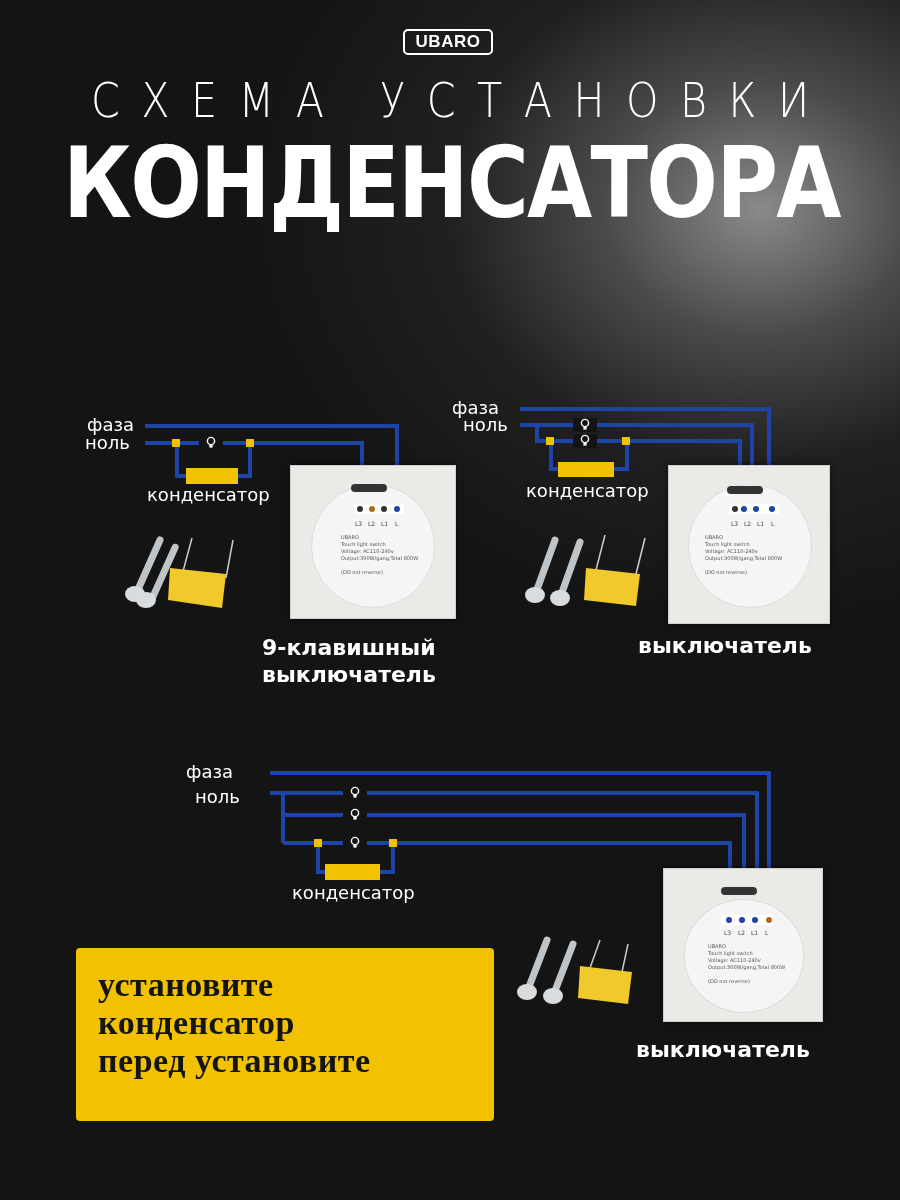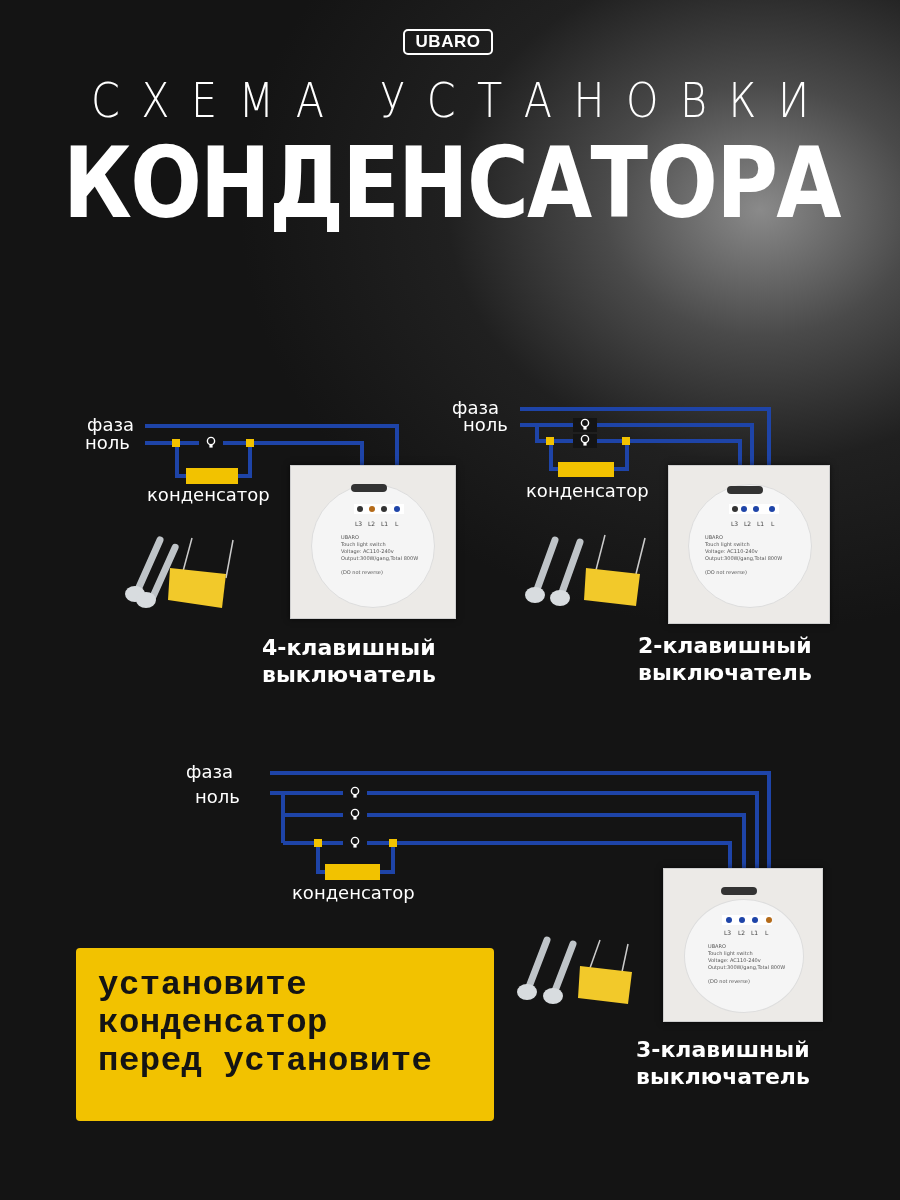--- a/index.html
+++ b/index.html
@@ -11,21 +11,21 @@
     font-weight:bold;font-size:17px;line-height:22px;text-align:center;letter-spacing:0.5px;}
   .subtitle{left:0;width:900px;top:72px;text-align:center;font-size:48px;font-weight:300;letter-spacing:25px;
     font-family:"DejaVu Sans",sans-serif;text-indent:25px;transform:scaleX(0.86);transform-origin:450px 0;}
   .title{left:0;width:900px;top:126px;text-align:center;font-size:98px;font-weight:bold;letter-spacing:-2px;
     font-family:"DejaVu Sans",sans-serif;transform:scaleX(0.86);transform-origin:450px 0;}
   svg.wires{position:absolute;left:0;top:0;}
   .lbl{font-size:18px;color:#fff;font-family:"DejaVu Sans",sans-serif;}
   .caption{font-size:22px;font-weight:bold;line-height:27px;font-family:"DejaVu Sans",sans-serif;}
   .note{left:76px;top:948px;width:418px;height:173px;background:#f2c200;border-radius:4px;color:#141414;
     box-sizing:border-box;padding:18px 0 0 22px;font-weight:bold;font-size:34px;line-height:38px;
-    font-family:Liberation Mono, monospace;letter-spacing:0.5px;}
+    font-family:Liberation Serif, serif;letter-spacing:0.5px;}
   .note div{white-space:nowrap;}
   .switch{background:#eceae7;border:1px solid #cfcfcf;box-shadow:0 0 6px rgba(0,0,0,0.6);}
   .sw-inner{position:absolute;border-radius:50%;background:#f5f5f5;border:1px solid #ddd;}
   .term-label{position:absolute;font-size:6px;color:#444;font-family:"DejaVu Sans",sans-serif;}
   .tiny{position:absolute;font-size:5px;color:#555;line-height:7px;font-family:"DejaVu Sans",sans-serif;white-space:nowrap;}
 </style>
 </head>
 <body>
 
 <div class="abs brand">UBARO</div>
@@ -197,29 +197,27 @@
     <ellipse cx="553" cy="996" rx="10" ry="8" fill="#d8dcdf"></ellipse>
   </g>
   <g>
     <line x1="590" y1="968" x2="600" y2="940" stroke="#ccc" stroke-width="1.5"></line>
     <line x1="622" y1="972" x2="628" y2="944" stroke="#ccc" stroke-width="1.5"></line>
     <polygon points="580,966 632,972 628,1004 578,998" fill="#f2c92a"></polygon>
   </g>
 </svg>
 
 <div class="abs caption" style="left:262px;top:634px;">
-  <div>4-клавишный</div>
+  <div>9-клавишный</div>
   <div>выключатель</div>
 </div>
 <div class="abs caption" style="left:638px;top:632px;">
-  <div>2-клавишный</div>
   <div>выключатель</div>
 </div>
 <div class="abs caption" style="left:636px;top:1036px;">
-  <div>3-клавишный</div>
   <div>выключатель</div>
 </div>
 
 <div class="abs note">
   <div>установите</div>
   <div>конденсатор</div>
   <div>перед установите</div>
 </div>
 
 </body></html>

